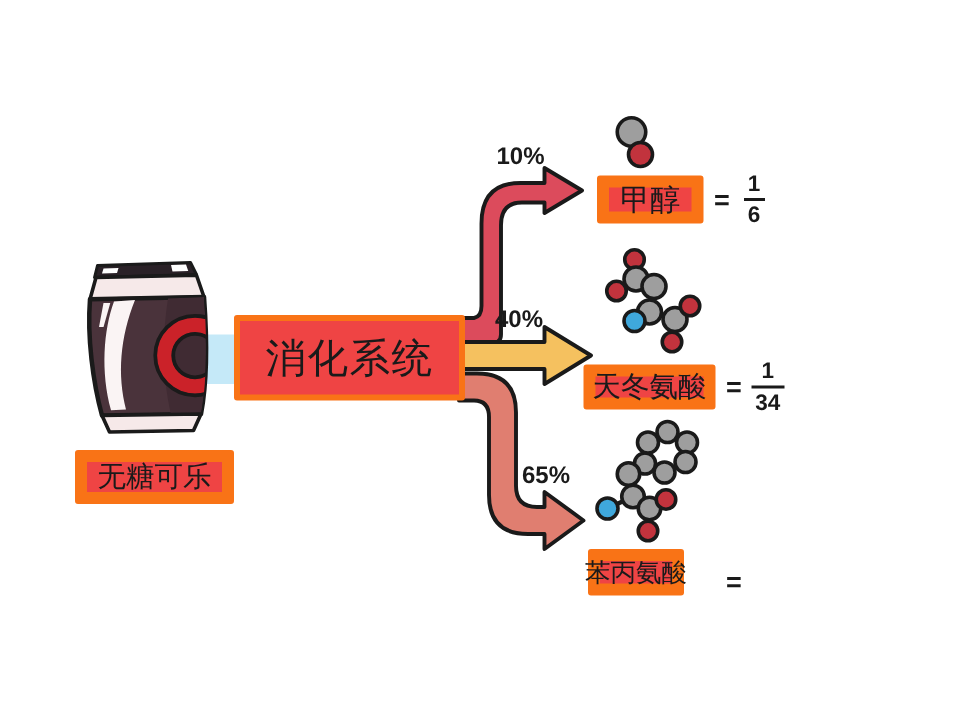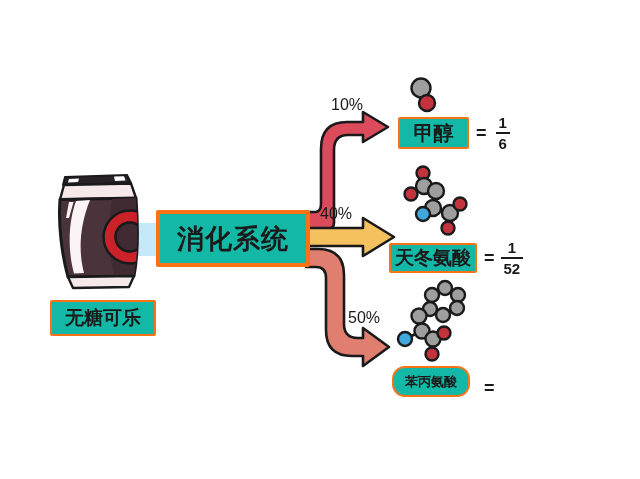--- a/index.html
+++ b/index.html
@@ -11,33 +11,33 @@
   svg.mol{overflow:visible;}
   
   .arrows{position:absolute;left:0;top:0;z-index:2;}
   .arrows path{stroke:#1a1a1a;stroke-width:2.6;stroke-linejoin:round;}
   
   .connector{position:absolute;left:126px;top:223px;width:32px;height:33px;background:#c5e9f8;z-index:1;}
   
   .can{position:absolute;left:52px;top:170px;z-index:3;}
   
   .labelbox{
-    position:absolute;background:#14b8a6;border:2px solid #f97316;border-radius:2px;
-    display:flex;align-items:center;justify-content:center;font-weight:bold;z-index:4;
+    position:absolute;background:#ef4444;border:8px solid #f97316;border-radius:2px;
+    display:flex;align-items:center;justify-content:center;font-weight:normal;z-index:4;
     box-sizing:border-box;white-space:nowrap;
   }
   .source{left:50px;top:300px;width:106px;height:36px;font-size:19px;}
   .system{left:156px;top:210px;width:154px;height:57px;font-size:27px;border-width:4px;letter-spacing:1px;}
   .p1{left:398px;top:117px;width:71px;height:32px;font-size:20px;}
   .p2{left:389px;top:243px;width:88px;height:30px;font-size:19px;}
-  .p3{left:392px;top:366px;width:78px;height:31px;font-size:13px;border-radius:13px;}
+  .p3{left:392px;top:366px;width:64px;height:31px;font-size:17px;}
   
-  .pct{position:absolute;font-size:16px;font-weight:400;z-index:4;}
+  .pct{position:absolute;font-size:16px;font-weight:700;z-index:4;}
   .pct10{left:331px;top:96px;}
-  .pct40{left:320px;top:205px;}
+  .pct40{left:330px;top:205px;}
   .pct50{left:348px;top:309px;}
   
   .mol{position:absolute;z-index:4;}
   .mol1{left:405px;top:70px;}
   .mol2{left:400px;top:165px;}
   .mol3{left:398px;top:278px;}
   .mol line{stroke:#1a1a1a;stroke-width:3;}
   .mol circle{stroke:#1a1a1a;stroke-width:2.4;}
   
   .eq{position:absolute;display:flex;align-items:center;z-index:4;font-weight:bold;}
@@ -89,21 +89,21 @@
   <div class="labelbox source">
     <span>无糖可乐</span>
   </div>
 
   <div class="labelbox system">
     <span>消化系统</span>
   </div>
 
   <div class="pct pct10">10%</div>
   <div class="pct pct40">40%</div>
-  <div class="pct pct50">50%</div>
+  <div class="pct pct50">65%</div>
 
   <svg class="mol mol1" width="42" height="48" viewBox="0 0 42 48">
     <g>
       <line x1="16" y1="18" x2="22" y2="33"></line>
     </g>
     <circle cx="16" cy="18" r="9.5" fill="#9e9e9e"></circle>
     <circle cx="22" cy="33" r="8" fill="#c2333d"></circle>
   </svg>
 
   <div class="labelbox p1">
@@ -139,21 +139,21 @@
     <circle cx="48" cy="63" r="6.5" fill="#c2333d"></circle>
   </svg>
 
   <div class="labelbox p2">
     <span>天冬氨酸</span>
   </div>
   <div class="eq eq2">
     <span class="eqsign">=</span>
     <span class="frac">
       <span class="num">1</span>
-      <span class="den">52</span>
+      <span class="den">34</span>
     </span>
   </div>
 
   <svg class="mol mol3" width="76" height="88" viewBox="0 0 76 88">
     <g>
       <line x1="47" y1="10" x2="60" y2="17"></line>
       <line x1="60" y1="17" x2="59" y2="30"></line>
       <line x1="59" y1="30" x2="45" y2="37"></line>
       <line x1="45" y1="37" x2="32" y2="31"></line>
       <line x1="32" y1="31" x2="34" y2="17"></line>

